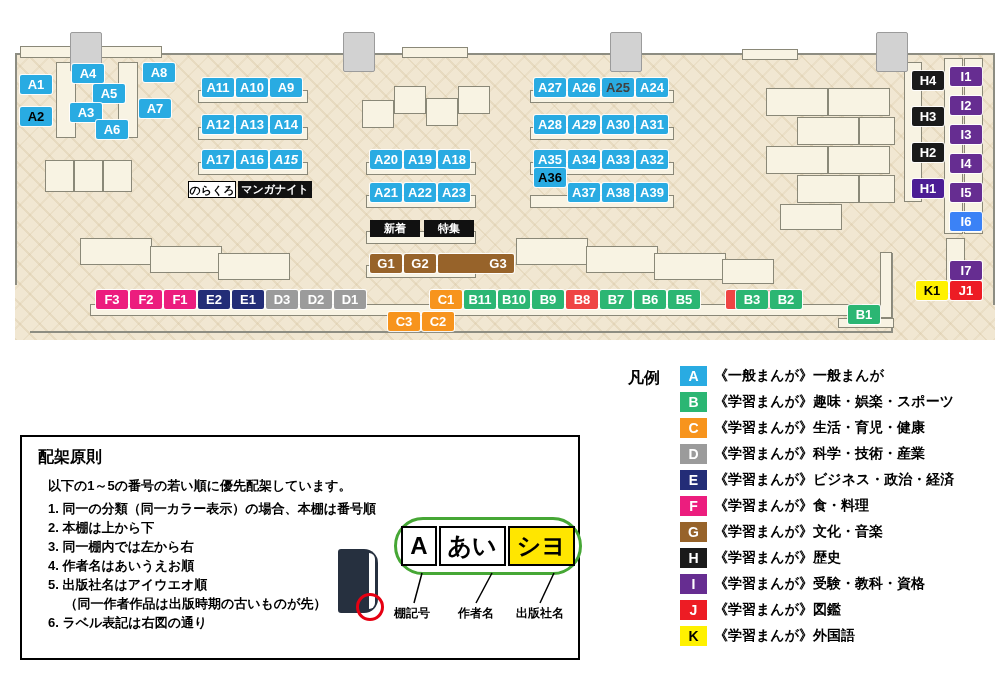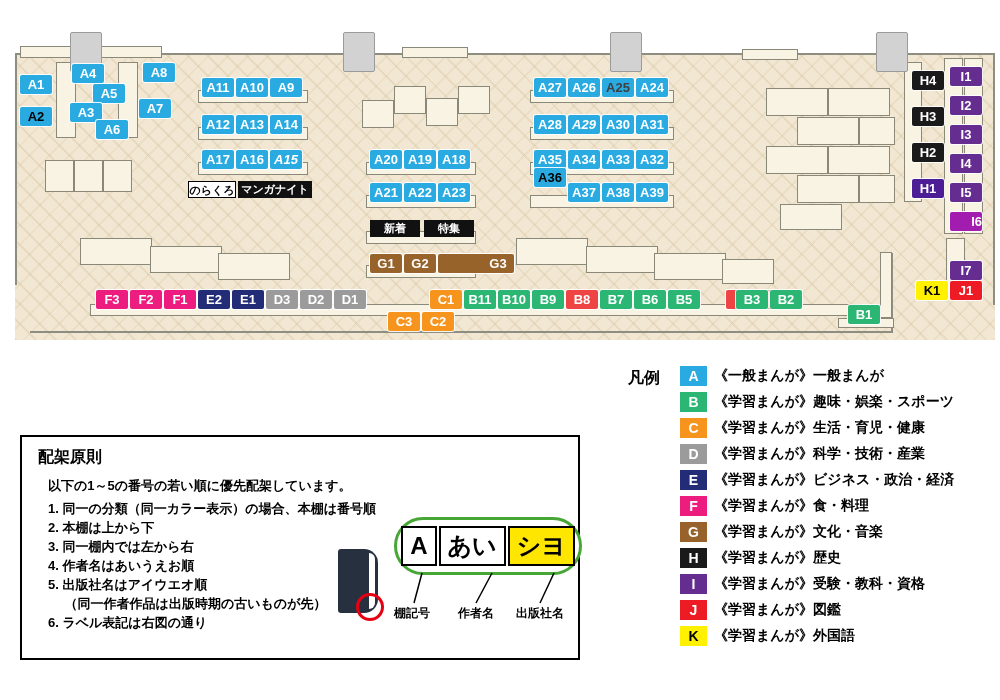--- a/index.html
+++ b/index.html
@@ -180,21 +180,21 @@
       <div class="slabel" style="left: 848px; top: 305px; background: rgb(43, 182, 115); color: rgb(255, 255, 255);">B1</div>
       <div class="slabel" style="left: 912px; top: 71px; background: rgb(26, 26, 26); color: rgb(255, 255, 255);">H4</div>
       <div class="slabel" style="left: 912px; top: 107px; background: rgb(26, 26, 26); color: rgb(255, 255, 255);">H3</div>
       <div class="slabel" style="left: 912px; top: 143px; background: rgb(26, 26, 26); color: rgb(255, 255, 255);">H2</div>
       <div class="slabel" style="left: 912px; top: 179px; background: #4c1d95; color: rgb(255, 255, 255);">H1</div>
       <div class="slabel" style="left: 950px; top: 67px; background: rgb(102, 45, 145); color: rgb(255, 255, 255);">I1</div>
       <div class="slabel" style="left: 950px; top: 96px; background: rgb(102, 45, 145); color: rgb(255, 255, 255);">I2</div>
       <div class="slabel" style="left: 950px; top: 125px; background: rgb(102, 45, 145); color: rgb(255, 255, 255);">I3</div>
       <div class="slabel" style="left: 950px; top: 154px; background: rgb(102, 45, 145); color: rgb(255, 255, 255);">I4</div>
       <div class="slabel" style="left: 950px; top: 183px; background: rgb(102, 45, 145); color: rgb(255, 255, 255);">I5</div>
-      <div class="slabel" style="left: 950px; top: 212px; background: #a21caf; color: rgb(255, 255, 255); text-align: right;">I6</div>
+      <div class="slabel" style="left: 950px; top: 212px; background: #3b82f6; color: rgb(255, 255, 255);">I6</div>
       <div class="slabel" style="left: 950px; top: 261px; background: rgb(102, 45, 145); color: rgb(255, 255, 255);">I7</div>
       <div class="slabel" style="left: 916px; top: 281px; background: rgb(255, 241, 0); color: rgb(0, 0, 0);">K1</div>
       <div class="slabel" style="left: 950px; top: 281px; background: rgb(237, 28, 36); color: rgb(255, 255, 255);">J1</div>
       <div class="tlabel tl-outline" style="left: 188px; top: 181px; width: 48px;">のらくろ</div>
       <div class="tlabel tl-solid" style="left: 238px; top: 181px; width: 74px;">マンガナイト</div>
       <div class="tlabel tl-solid" style="left: 370px; top: 220px; width: 50px;">新着</div>
       <div class="tlabel tl-solid" style="left: 424px; top: 220px; width: 50px;">特集</div>
     </div>
 
   <div id="legend">

